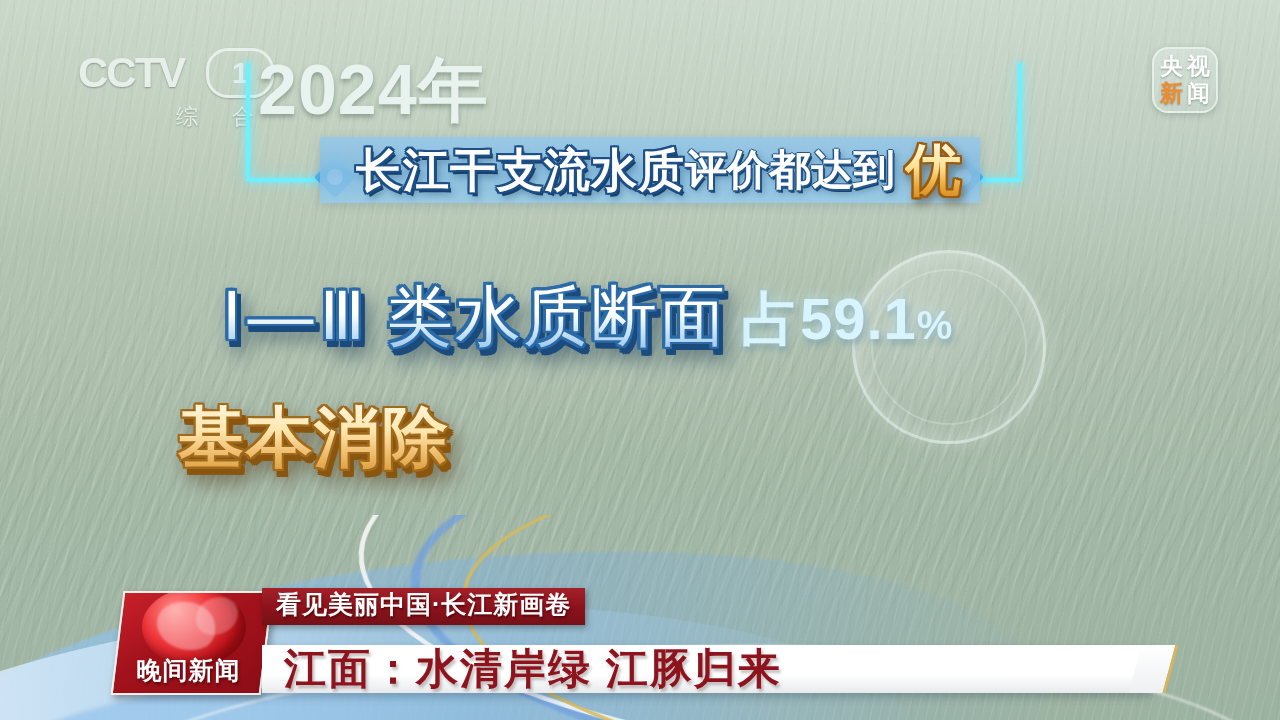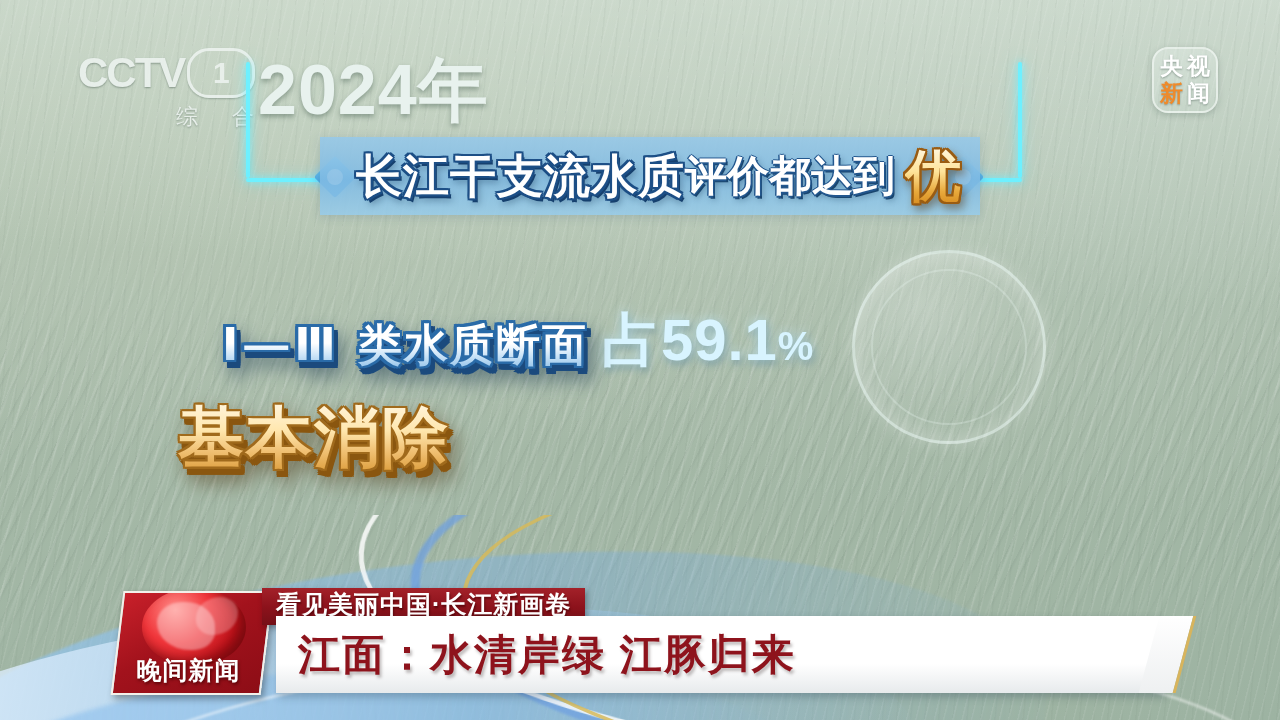--- a/index.html
+++ b/index.html
@@ -25,21 +25,21 @@
       repeating-linear-gradient(119deg, rgba(70,90,78,.12) 0px, rgba(70,90,78,.12) 1px, rgba(0,0,0,0) 3px, rgba(0,0,0,0) 11px);
     transform:rotate(-1.2deg);
     -webkit-mask-image:linear-gradient(to bottom, rgba(0,0,0,0), #000 35%, #000 80%, rgba(0,0,0,0));
             mask-image:linear-gradient(to bottom, rgba(0,0,0,0), #000 35%, #000 80%, rgba(0,0,0,0));
   }
   .sheen{position:absolute;left:0;top:0;width:100%;height:46%;pointer-events:none;
     background:linear-gradient(183deg, rgba(226,236,228,.55), rgba(226,236,228,0) 78%);}
 
   
   #cctv-logo{position:absolute;left:78px;top:48px;width:220px;height:90px;opacity:.85;}
-  #cctv-logo .row{display:flex;align-items:center;gap:1px;}
+  #cctv-logo .row{display:flex;align-items:center;gap:20px;}
   #cctv-logo .ctext{
     font-size:42px;font-weight:700;letter-spacing:-2px;color:#eef4f1;
     font-family:"Liberation Sans",sans-serif;
     text-shadow:0 1px 2px rgba(60,80,70,.55);
   }
   #cctv-logo .onecap{
     width:62px;height:44px;border:3px solid #eef4f1;border-radius:22px;
     display:flex;align-items:center;justify-content:center;margin-left:2px;
     box-shadow:0 1px 2px rgba(60,80,70,.4);
   }
@@ -82,21 +82,21 @@
 
   
   #year{
     position:absolute;left:258px;top:44px;
     font-size:70px;font-weight:700;color:#e8f2ee;letter-spacing:1px;
     text-shadow:0 3px 5px rgba(70,95,82,.45);
   }
 
   
   #banner{
-    position:absolute;left:320px;top:137px;width:660px;height:78px;
+    position:absolute;left:320px;top:137px;width:660px;height:66px;
     background:linear-gradient(180deg, rgba(150,200,232,.90) 0%, rgba(128,186,226,.88) 55%, rgba(150,203,234,.86) 100%);
     box-shadow:0 2px 10px rgba(40,80,110,.18);
   }
   #banner-inner{position:absolute;inset:0;display:flex;align-items:center;padding-left:36px;}
 
   .hv-big{
     font-size:46px;font-weight:700;line-height:1;color:#ffffff;
     letter-spacing:1px;
     text-shadow:
       -2px 0 0 #1d4f86, 2px 0 0 #1d4f86, 0 -2px 0 #1d4f86, 0 2px 0 #1d4f86,
@@ -127,28 +127,27 @@
     background:radial-gradient(circle at 34% 28%, rgba(255,255,255,.22), rgba(255,255,255,.03) 62%, rgba(255,255,255,0) 75%);
   }
   #bubble-ring::after{content:"";position:absolute;inset:16px;border-radius:50%;
     border:2px solid rgba(240,250,246,.25);}
 
   
   #line-2{position:absolute;left:222px;top:283px;display:flex;align-items:baseline;}
   #line-3{position:absolute;left:160px;top:404px;display:flex;align-items:baseline;}
 
   .st-main{
-    font-size:44px;font-weight:700;line-height:1;color:#ffffff;letter-spacing:2px;
+    font-size:66px;font-weight:400;line-height:1;color:#ffffff;letter-spacing:2px;
     background:linear-gradient(180deg,#ffffff 0%,#ffffff 46%,#cfe6f8 72%,#9cc8ec 100%);
     -webkit-background-clip:text;background-clip:text;-webkit-text-fill-color:transparent;
     filter:
       drop-shadow(-2.5px 0 0 #2a6ba8) drop-shadow(2.5px 0 0 #2a6ba8)
       drop-shadow(0 -2.5px 0 #2a6ba8) drop-shadow(0 2.5px 0 #2a6ba8)
       drop-shadow(4px 6px 0 #1b4a7d) drop-shadow(6px 9px 9px rgba(15,45,75,.42));
-    margin-top: 40px;
   }
   .st-roman{letter-spacing:6px;}
   .st-pct{
     font-size:58px;font-weight:700;line-height:1;margin-left:14px;
     color:#d8f4ff;letter-spacing:1px;
     text-shadow:0 0 12px rgba(200,240,255,.75), 2px 4px 7px rgba(40,80,95,.45);
   }
   .st-pct .unit{font-size:40px;}
   .st-gold{
     font-size:66px;font-weight:700;line-height:1;margin-left:18px;letter-spacing:2px;
@@ -217,21 +216,21 @@
     position:absolute;left:262px;bottom:95px;height:37px;padding:0 14px;
     display:flex;align-items:flex-start;
     background:linear-gradient(180deg,#a32129 0%,#8c121b 52%,#761017 100%);
     box-shadow:2px 3px 6px rgba(0,0,0,.3);
   }
   #kicker span{color:#ffffff;font-size:25px;font-weight:700;letter-spacing:1px;
     text-shadow:1px 2px 2px rgba(60,0,4,.6);}
 
   
   #headline-bar{
-    position:absolute;left:276px;bottom:27px;width:888px;height:77px;
+    position:absolute;left:262px;bottom:27px;width:888px;height:48px;
     background:linear-gradient(180deg,#ffffff 0%,#ffffff 62%,#e7eaec 100%);
     box-shadow:2px 4px 8px rgba(30,50,70,.28);
   }
   #headline-bar::after{
     content:"";position:absolute;right:-22px;top:0;width:34px;height:100%;
     background:linear-gradient(180deg,#ffffff 0%,#eef0f1 100%);
     border-right:3px solid #d8b45c;
     transform:skewX(-15deg);
   }
   #headline-text{

